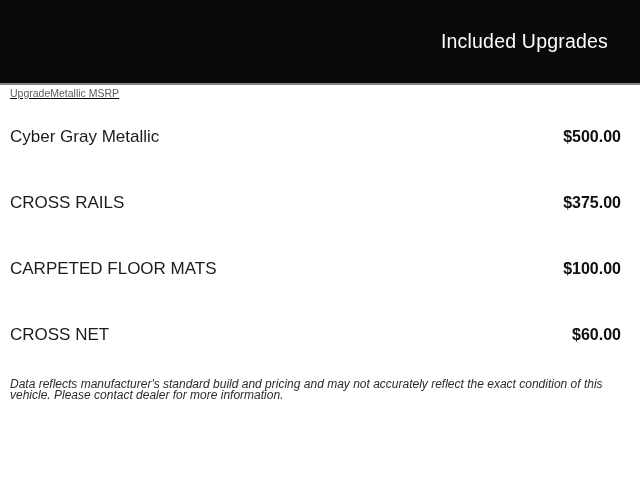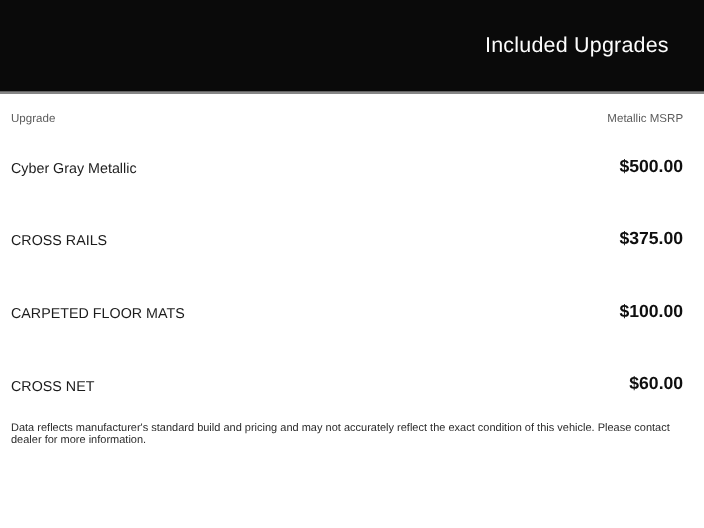--- a/index.html
+++ b/index.html
@@ -32,53 +32,55 @@
     font-weight: 400;
     letter-spacing: 0.2px;
   }
   .content {
     box-sizing: border-box;
     width: 640px;
     padding: 0 19px 0 10px;
   }
   .col-headers {
     display: flex;
-    justify-content: space-between;
+    justify-content: flex-start;
     align-items: baseline;
-    padding-top: 17px;
+    padding-top: 2px;
     height: 12px;
+    text-decoration: underline;
   }
   .col-header {
     color: #5c5c5c;
     font-size: 10.5px;
     font-weight: 400;
   }
   .rows {
     margin-top: 5px;
   }
   .table-row {
     height: 66px;
     display: flex;
     justify-content: space-between;
     align-items: center;
   }
   .upgrade-name {
     color: #1c1c1c;
-    font-size: 13px;
+    font-size: 17px;
     font-weight: 400;
   }
   .upgrade-price {
     color: #0f0f0f;
     font-size: 16px;
     font-weight: 700;
   }
   .disclaimer {
-    margin-top: 1px;
+    margin-top: 11px;
     color: #2b2b2b;
-    font-size: 10px;
+    font-size: 12px;
+    font-style: italic;
     line-height: 11px;
   }
 </style>
 </head>
 <body>
 
 <div class="page">
 
   <div class="header-bar">
     <span class="page-title">Included Upgrades</span>

